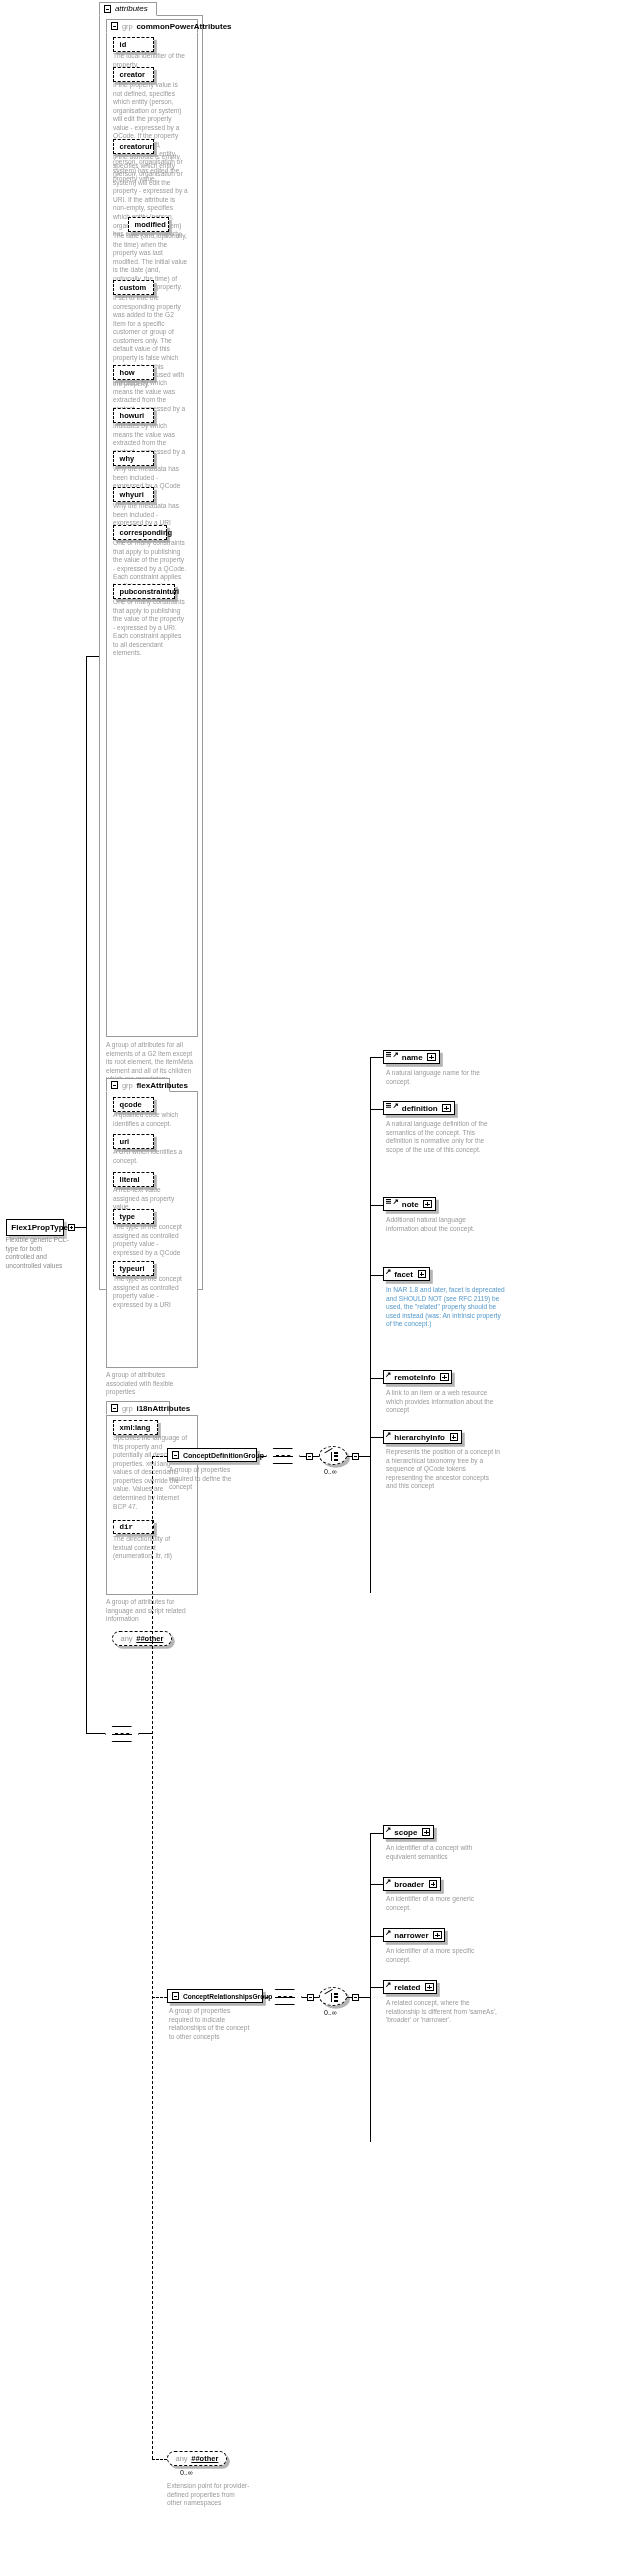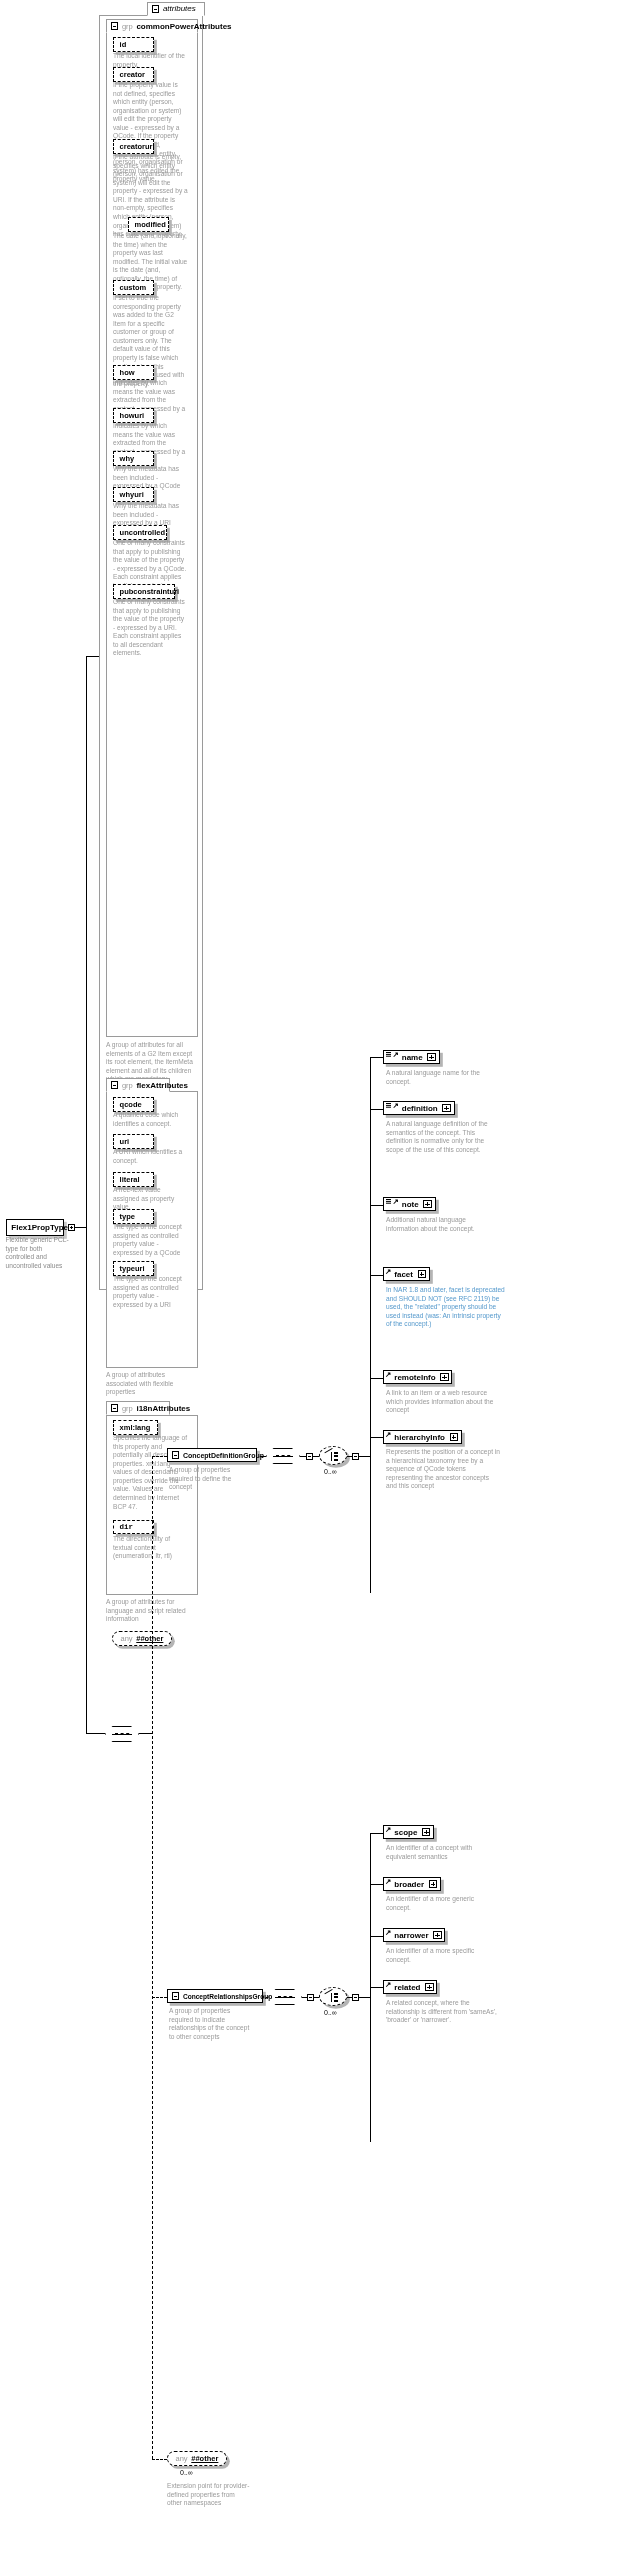--- a/index.html
+++ b/index.html
@@ -285,21 +285,21 @@
 <div class="tiny-sq plus" style="left:68px; top:1224px;"></div>
 <div class="roottype-desc" style="left:5.6px; top:1236px;">Flexible generic PCL-type for both controlled and uncontrolled values</div>
 
 <div class="ln lnh" style="left:75px; top:1227px; width:11.2px;"></div>
 <div class="ln lnv" style="left:86px; top:656px; height:1078px;"></div>
 
 <div class="ln lnh" style="left:86px; top:656px; width:13px;"></div>
 
 <div class="ln lnh" style="left:86px; top:1733px; width:19px;"></div>
 
-<div class="panel-tab" style="left:99px; top:1.9px; width:58px;margin-left:48px;">
+<div class="panel-tab" style="left:99px; top:1.9px; width:58px;">
   <span class="expander"></span>
   <span class="ttl">attributes</span>
 </div>
 <div class="panel" style="left:99px; top:15px; width:104px; height:1275px;"></div>
 
 <div class="panel-tab" style="left:106px; top:19px; width:92px;">
   <span class="expander"></span>
   <span class="grpkw">grp</span>
   <span class="grpname">commonPowerAttributes</span>
 </div>
@@ -344,21 +344,21 @@
   <span>why</span>
 </div>
 <div class="desc" style="left:113px; top:465px; width:75px;">Why the metadata has been included - expressed by a QCode</div>
 
 <div class="attr" style="left:113px; top:487px; width:41px;">
   <span>whyuri</span>
 </div>
 <div class="desc" style="left:113px; top:502px; width:75px;">Why the metadata has been included - expressed by a URI</div>
 
 <div class="attr" style="left:113px; top:525px; width:54px;">
-  <span>uncontrolled</span>
+  <span>corresponding</span>
 </div>
 <div class="desc" style="left:113px; top:539px; width:75px;">One or many constraints that apply to publishing the value of the property - expressed by a QCode. Each constraint applies to all descendant elements.</div>
 
 <div class="attr" style="left:113px; top:584px; width:62px;">
   <span>pubconstrainturi</span>
 </div>
 <div class="desc" style="left:113px; top:598px; width:75px;">One or many constraints that apply to publishing the value of the property - expressed by a URI. Each constraint applies to all descendant elements.</div>
 
 <div class="desc" style="left:106px; top:1041px; width:90px;">A group of attributes for all elements of a G2 Item except its root element, the itemMeta element and all of its children which are mandatory.</div>
 

